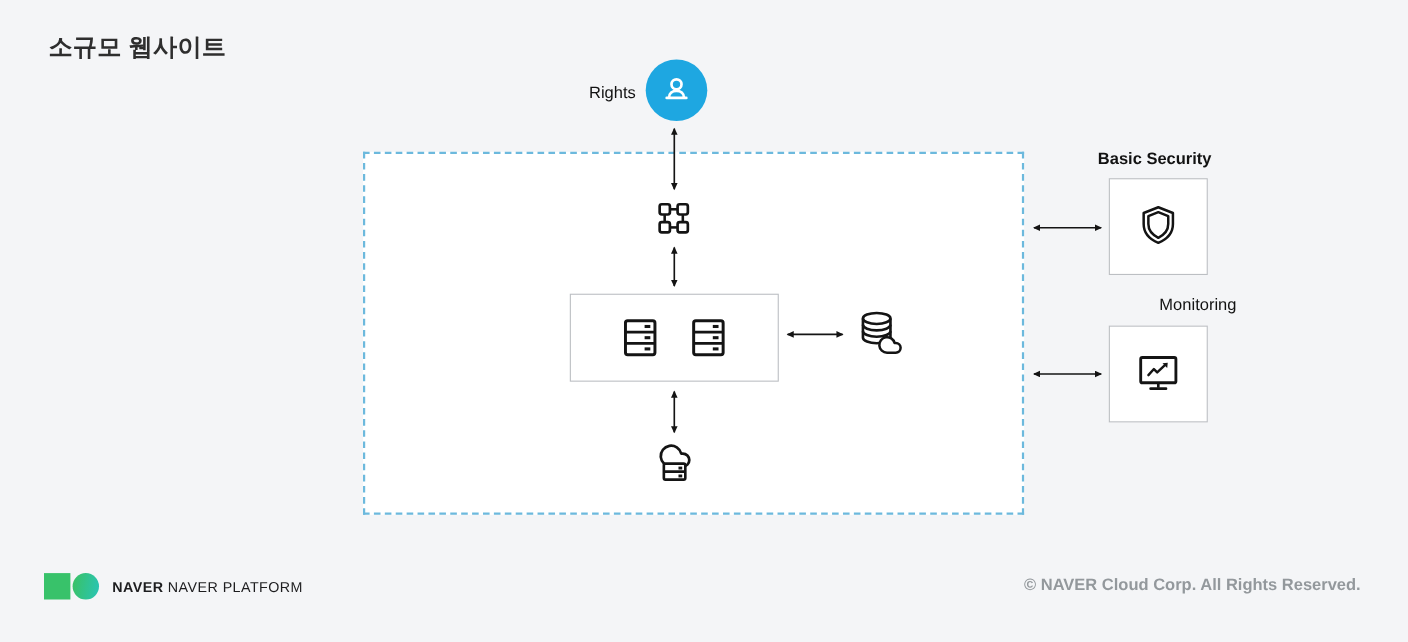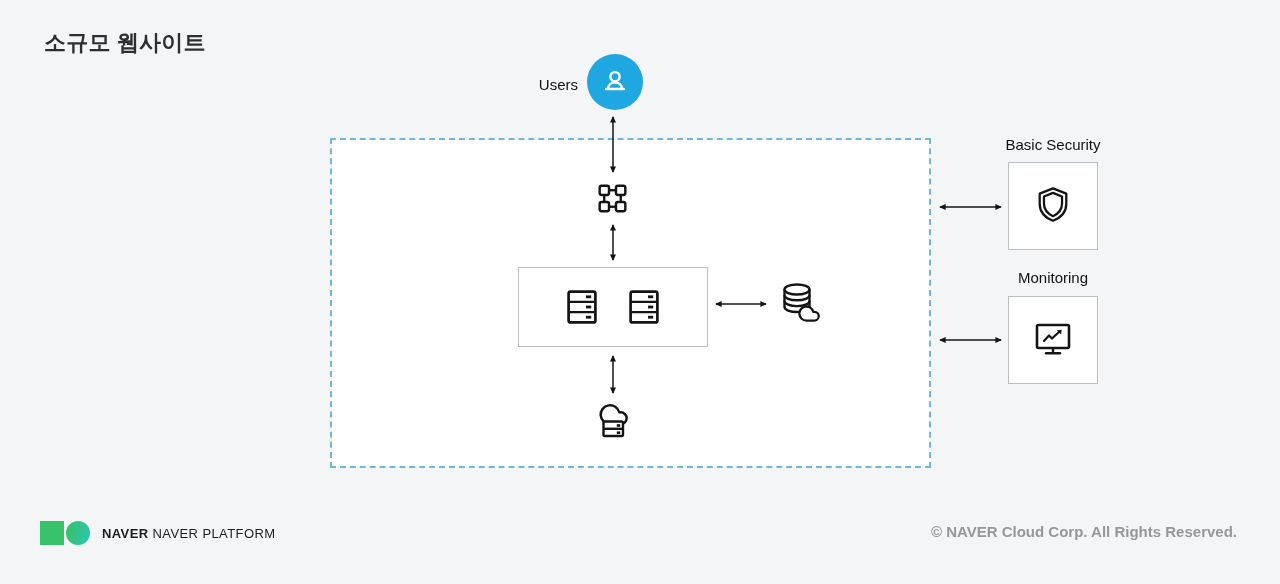--- a/index.html
+++ b/index.html
@@ -13,22 +13,22 @@
   .canvas{position:relative;width:1280px;height:584px;background:var(--background);overflow:hidden;}
 
   .title{position:absolute;left:44px;top:28px;font-size:22px;font-weight:600;color:var(--title);letter-spacing:.2px;}
 
   .label{position:absolute;font-size:15px;font-weight:500;color:var(--label);line-height:17px;}
   .lbl-users{left:490px;top:76px;width:88px;text-align:right;}
   .lbl-lb{left:642px;top:191px;}
   .lbl-ws{left:370px;top:297px;width:141px;text-align:right;}
   .lbl-os{left:740px;top:329px;width:120px;text-align:center;}
   .lbl-cdb{left:465px;top:412px;width:120px;text-align:right;}
-  .lbl-bs{left:998px;top:136px;width:110px;text-align:center;}
-  .lbl-mon{left:998px;top:269px;width:110px;text-align:center;}
+  .lbl-bs{left:998px;top:136px;width:110px;font-weight:bold;}
+  .lbl-mon{left:1034px;top:269px;width:110px;text-align:center;}
 
   .vpc{position:absolute;left:330px;top:138px;width:601px;height:330px;background:var(--panel-white);border:2px dashed var(--vpc-border);z-index:1;}
 
   .users-circle{position:absolute;left:587px;top:54px;width:56px;height:56px;border-radius:50%;background:var(--users-blue);display:flex;align-items:center;justify-content:center;z-index:2;}
 
   .icon-abs{position:absolute;z-index:2;}
   .ic-lb{left:596px;top:182px;}
   .ic-os{left:776px;top:280px;}
   .ic-cdb{left:591px;top:398px;}
 
@@ -56,21 +56,21 @@
 </style>
 </head>
 <body>
 
 <div class="canvas">
 
   <div class="title">소규모 웹사이트</div>
 
   <div class="vpc"></div>
 
-  <div class="label lbl-users">Users</div>
+  <div class="label lbl-users">Rights</div>
   <div class="users-circle">
     <svg class="node-icon" width="34" height="34" viewBox="0 0 32 32">
       <circle cx="16" cy="11" r="4.3" fill="none" stroke="#ffffff" stroke-width="2.3"></circle>
       <path d="M9.6 22.4 c0-3.7 2.9-5.9 6.4-5.9 s6.4 2.2 6.4 5.9" fill="none" stroke="#ffffff" stroke-width="2.3" stroke-linecap="round"></path>
       <path d="M7.6 22.6 H24.4" fill="none" stroke="#ffffff" stroke-width="2.3" stroke-linecap="round"></path>
     </svg>
   </div>
 
   <div class="icon-abs ic-lb">
     <svg class="node-icon" width="33" height="33" viewBox="0 0 34 34">

